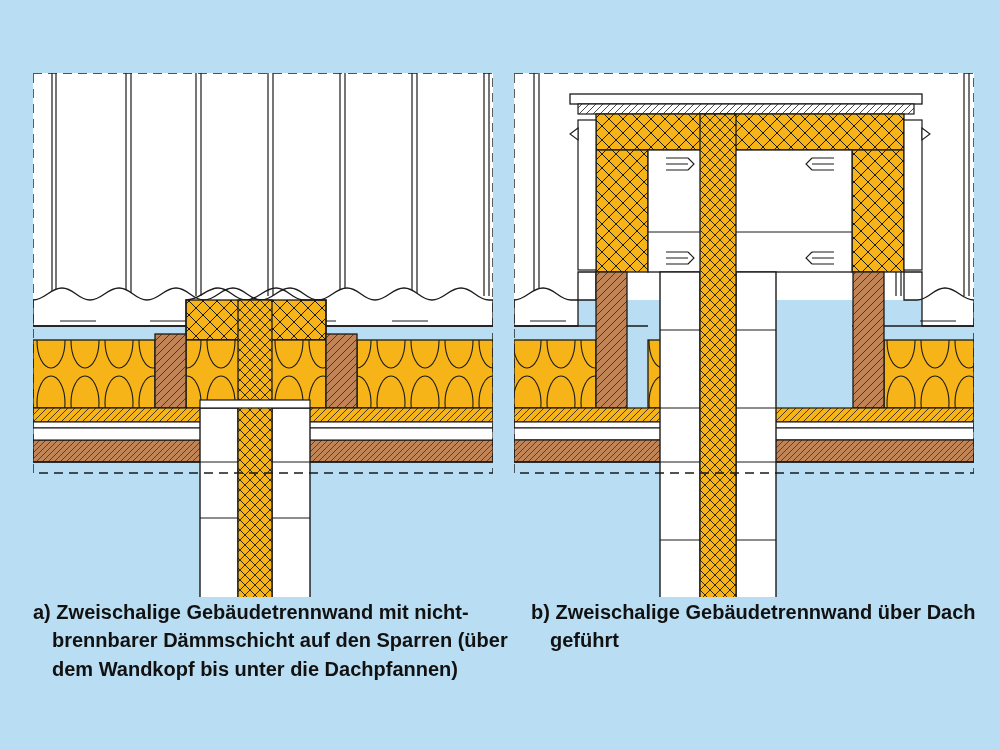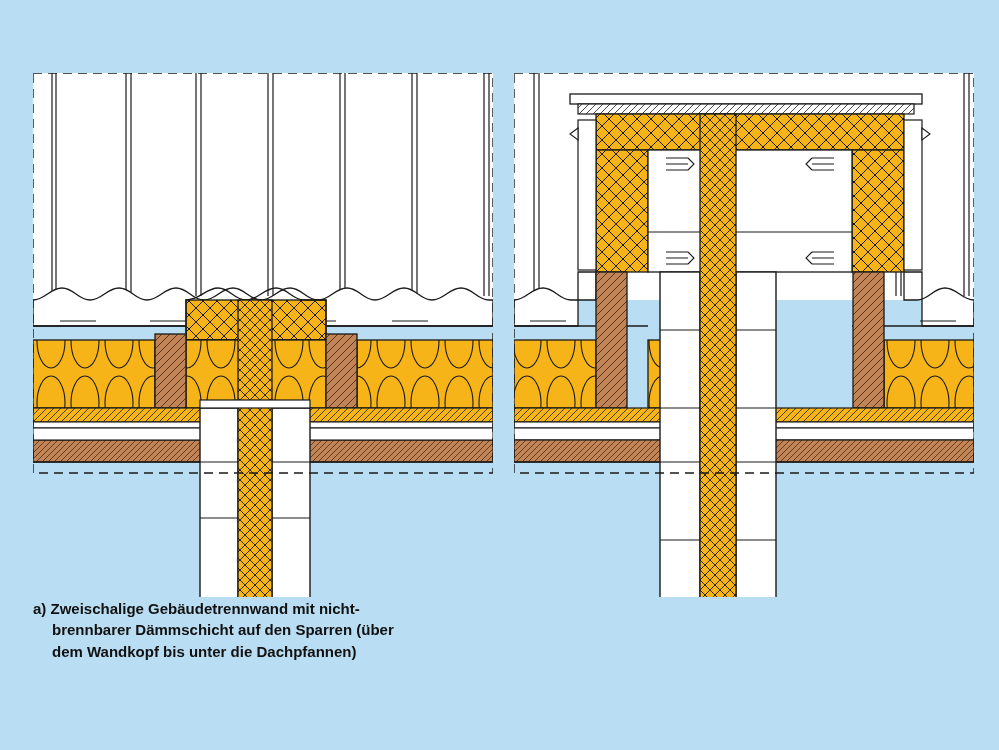--- a/index.html
+++ b/index.html
@@ -15,21 +15,21 @@
     position: relative;
   }
   #stage {
     position: absolute;
     left: 0; top: 0;
     width: 999px;
     height: 750px;
   }
   .caption {
     position: absolute;
-    font-size: 15px;
+    font-size: 20px;
     font-weight: bold;
     color: #111111;
     line-height: 1.42;
     white-space: pre-line;
   }
   .caption .marker {
     display: inline;
   }
   #caption-a {
     left: 33px;
@@ -262,14 +262,16 @@
       </g>
 
       <rect x="514" y="73" width="460" height="400" fill="none" stroke="#1a1a1a" stroke-width="1.4" stroke-dasharray="9 6"></rect>
     </g>
   </svg>
 
   <div class="caption" id="caption-a"><span class="marker">a)</span> <span>Zweischalige Gebäudetrennwand mit nicht-
 brennbarer Dämmschicht auf den Sparren (über
 dem Wandkopf bis unter die Dachpfannen)</span></div>
 
+  <div class="caption" id="caption-b"><span class="marker">b)</span> <span>Zweischalige Gebäudetrennwand über Dach
+geführt</span></div>
 
 </div>
 
 </body></html>

